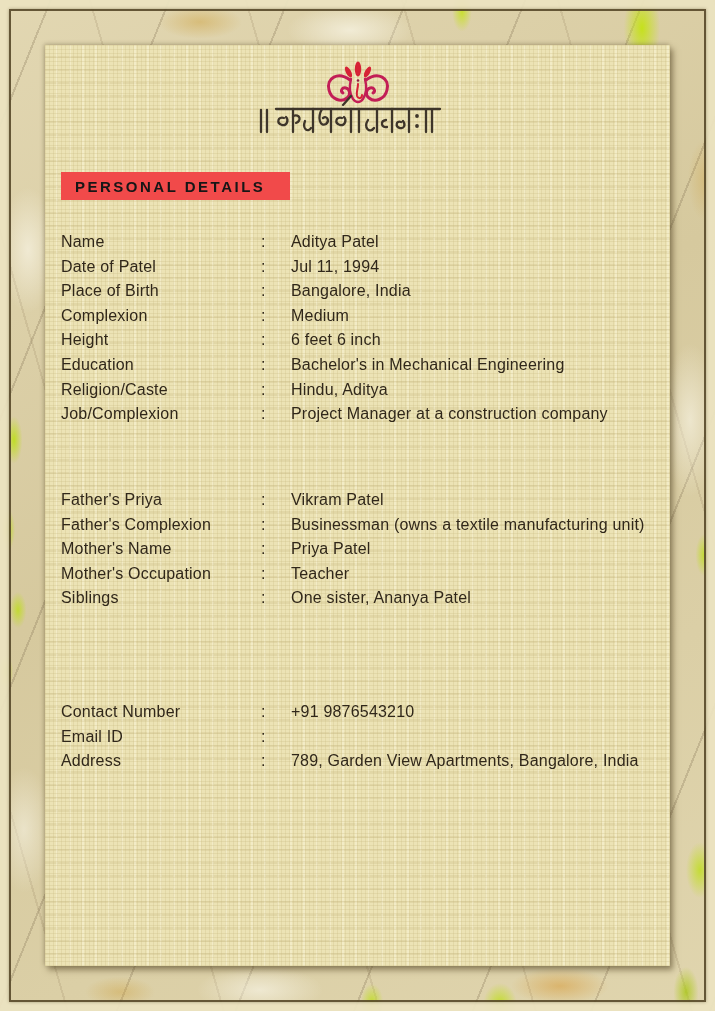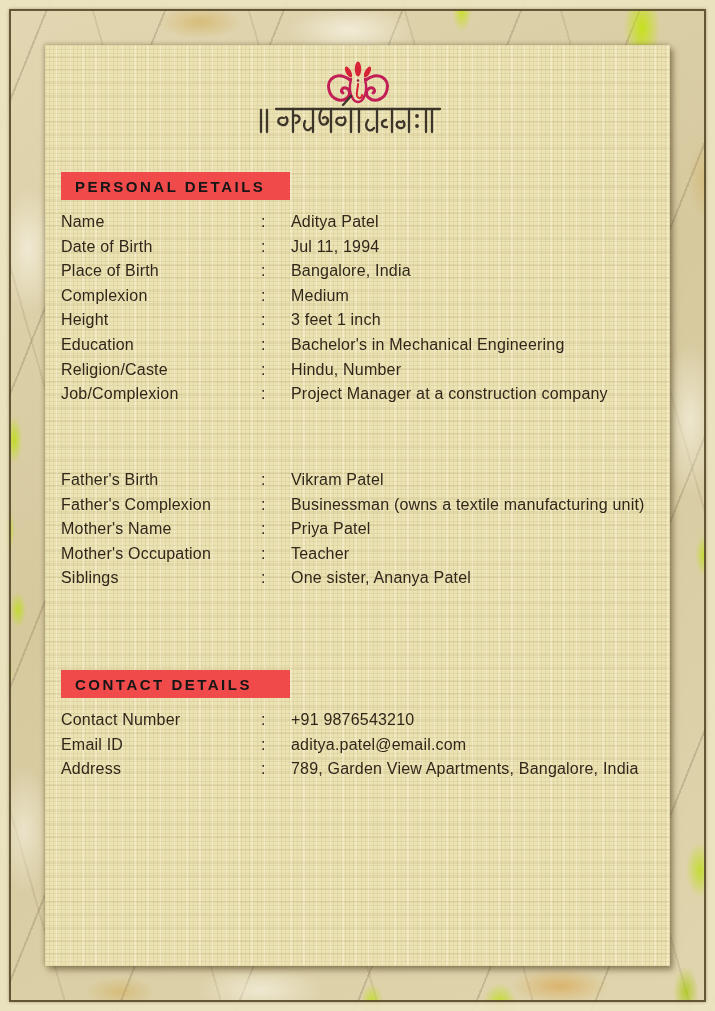--- a/index.html
+++ b/index.html
@@ -61,21 +61,21 @@
   .sec-personal{top:127px;}
   .sec-family{top:413px;}
   .sec-contact{top:625px;}
   .banner{
     width:229px;height:28px;background:#f14a4a;
     display:flex;align-items:center;box-sizing:border-box;padding-left:14px;
   }
   .banner span{
     font-weight:bold;font-size:15px;letter-spacing:2.5px;color:#161616;white-space:nowrap;
   }
-  .rows{margin-top:10px;}
+  .rows{margin-top:30px;}
   .row{
     display:grid;grid-template-columns:200px 30px 1fr;
     line-height:24.6px;font-size:16px;letter-spacing:.2px;color:#30271a;
   }
   .row .lbl,.row .sep,.row .val{white-space:nowrap;}
 </style>
 </head>
 <body>
 
 <div class="page">
@@ -137,61 +137,61 @@
       <div class="banner">
         <span>PERSONAL DETAILS</span>
       </div>
       <div class="rows">
         <div class="row">
           <span class="lbl">Name</span>
           <span class="sep">:</span>
           <span class="val">Aditya Patel</span>
         </div>
         <div class="row">
-          <span class="lbl">Date of Birth</span>
+          <span class="lbl">Date of Patel</span>
           <span class="sep">:</span>
           <span class="val">Jul 11, 1994</span>
         </div>
         <div class="row">
           <span class="lbl">Place of Birth</span>
           <span class="sep">:</span>
           <span class="val">Bangalore, India</span>
         </div>
         <div class="row">
           <span class="lbl">Complexion</span>
           <span class="sep">:</span>
           <span class="val">Medium</span>
         </div>
         <div class="row">
           <span class="lbl">Height</span>
           <span class="sep">:</span>
-          <span class="val">3 feet 1 inch</span>
+          <span class="val">6 feet 6 inch</span>
         </div>
         <div class="row">
           <span class="lbl">Education</span>
           <span class="sep">:</span>
           <span class="val">Bachelor's in Mechanical Engineering</span>
         </div>
         <div class="row">
           <span class="lbl">Religion/Caste</span>
           <span class="sep">:</span>
-          <span class="val">Hindu, Number</span>
+          <span class="val">Hindu, Aditya</span>
         </div>
         <div class="row">
           <span class="lbl">Job/Complexion</span>
           <span class="sep">:</span>
           <span class="val">Project Manager at a construction company</span>
         </div>
       </div>
     </section>
 
     <section class="sec sec-family">
       <div class="rows">
         <div class="row">
-          <span class="lbl">Father's Birth</span>
+          <span class="lbl">Father's Priya</span>
           <span class="sep">:</span>
           <span class="val">Vikram Patel</span>
         </div>
         <div class="row">
           <span class="lbl">Father's Complexion</span>
           <span class="sep">:</span>
           <span class="val">Businessman (owns a textile manufacturing unit)</span>
         </div>
         <div class="row">
           <span class="lbl">Mother's Name</span>
@@ -205,33 +205,29 @@
         </div>
         <div class="row">
           <span class="lbl">Siblings</span>
           <span class="sep">:</span>
           <span class="val">One sister, Ananya Patel</span>
         </div>
       </div>
     </section>
 
     <section class="sec sec-contact">
-      <div class="banner">
-        <span>CONTACT DETAILS</span>
-      </div>
       <div class="rows">
         <div class="row">
           <span class="lbl">Contact Number</span>
           <span class="sep">:</span>
           <span class="val">+91 9876543210</span>
         </div>
         <div class="row">
           <span class="lbl">Email ID</span>
           <span class="sep">:</span>
-          <span class="val">aditya.patel@email.com</span>
         </div>
         <div class="row">
           <span class="lbl">Address</span>
           <span class="sep">:</span>
           <span class="val">789, Garden View Apartments, Bangalore, India</span>
         </div>
       </div>
     </section>
 
   </div>

